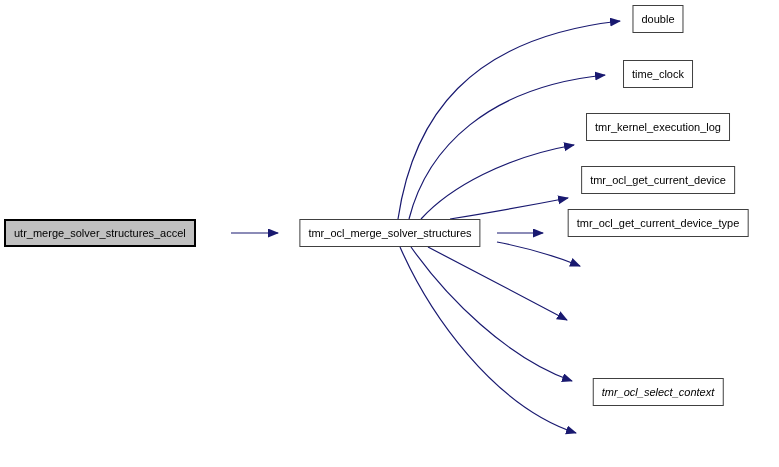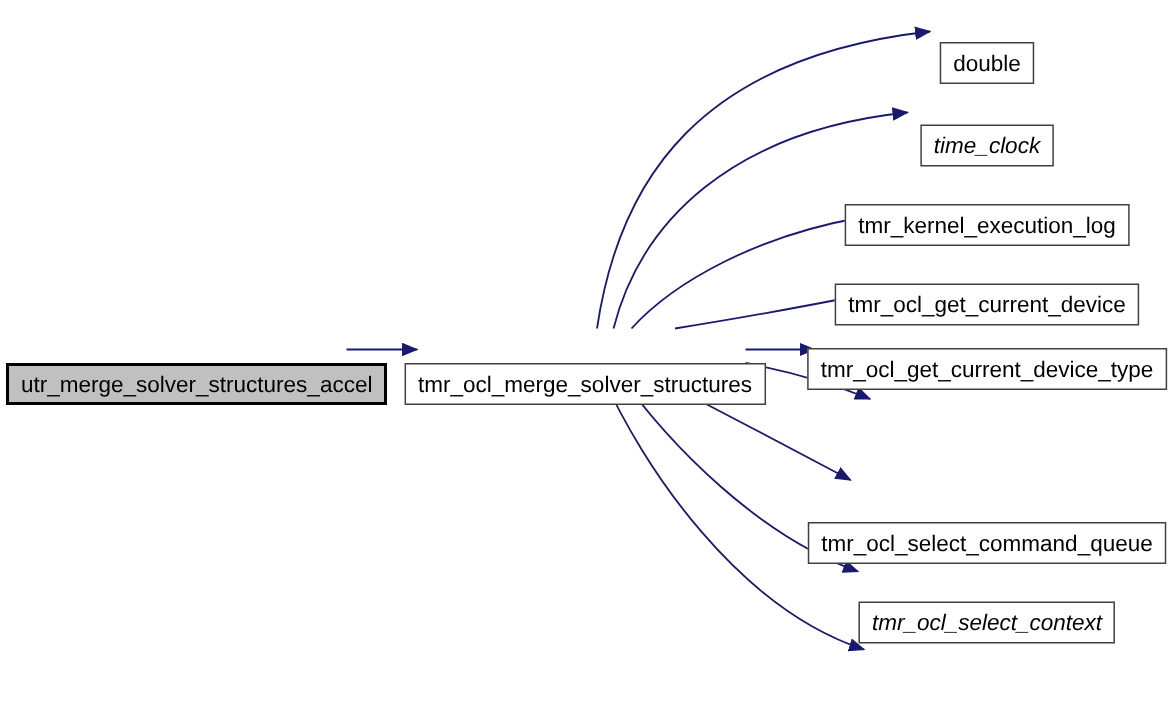--- a/index.html
+++ b/index.html
@@ -24,23 +24,22 @@
   }
   .edge{fill:none;stroke:var(--arrow);stroke-width:1.2px;}
   .node{
     position:absolute;z-index:1;
     display:flex;align-items:center;justify-content:center;
     height:28px;box-sizing:border-box;
     padding:0 8px;white-space:nowrap;
     background:var(--node_fill);
     border:1px solid var(--node_border);
     color:var(--text);
-    font-size:15px;line-height:1;
+    font-size:11px;line-height:1;
     cursor:pointer;
-    margin-top:23px;
   }
   .node-root{
     background:var(--root_fill);
     border:2px solid var(--root_border);
     cursor:default;
   }
   .centered{transform:translateX(-50%);}
 </style>
 </head>
 <body>
@@ -70,39 +69,36 @@
   </div>
 
   <div class="node node-root" style="left:4px;top:219px;">
     <span>utr_merge_solver_structures_accel</span>
   </div>
 
   <div class="node centered" style="left:658px;top:5px;">
     <span>double</span>
   </div>
 
-  <div class="node centered" style="left:658px;top:60px;font-style:italic;">
+  <div class="node centered" style="left:658px;top:60px;">
     <span>time_clock</span>
   </div>
 
   <div class="node centered" style="left:658px;top:113px;">
     <span>tmr_kernel_execution_log</span>
   </div>
 
   <div class="node centered" style="left:658px;top:166px;">
     <span>tmr_ocl_get_current_device</span>
   </div>
 
   <div class="node centered" style="left:658px;top:209px;">
     <span>tmr_ocl_get_current_device_type</span>
   </div>
 
 
-  <div class="node centered" style="left:658px;top:325px;">
-    <span>tmr_ocl_select_command_queue</span>
-  </div>
 
   <div class="node centered" style="left:658px;top:378px;font-style:italic;">
     <span>tmr_ocl_select_context</span>
   </div>
 
 
 </div>
 
 </body></html>

